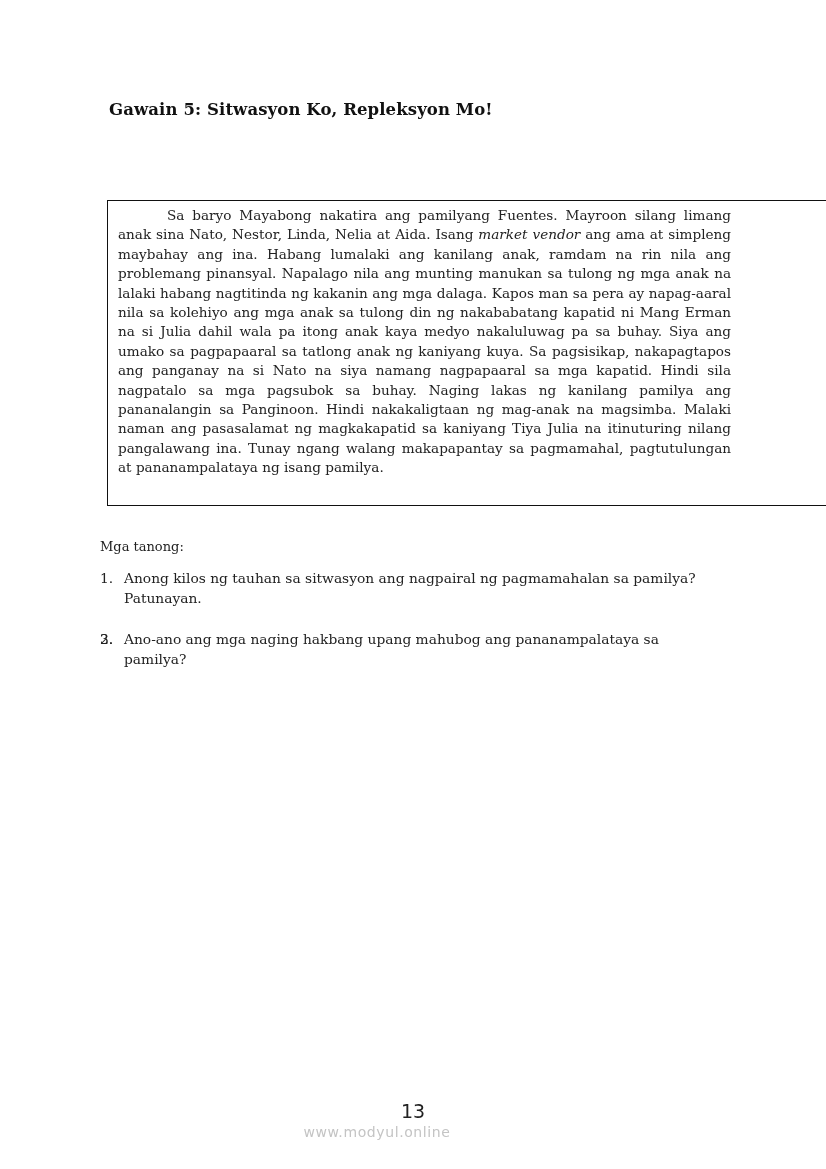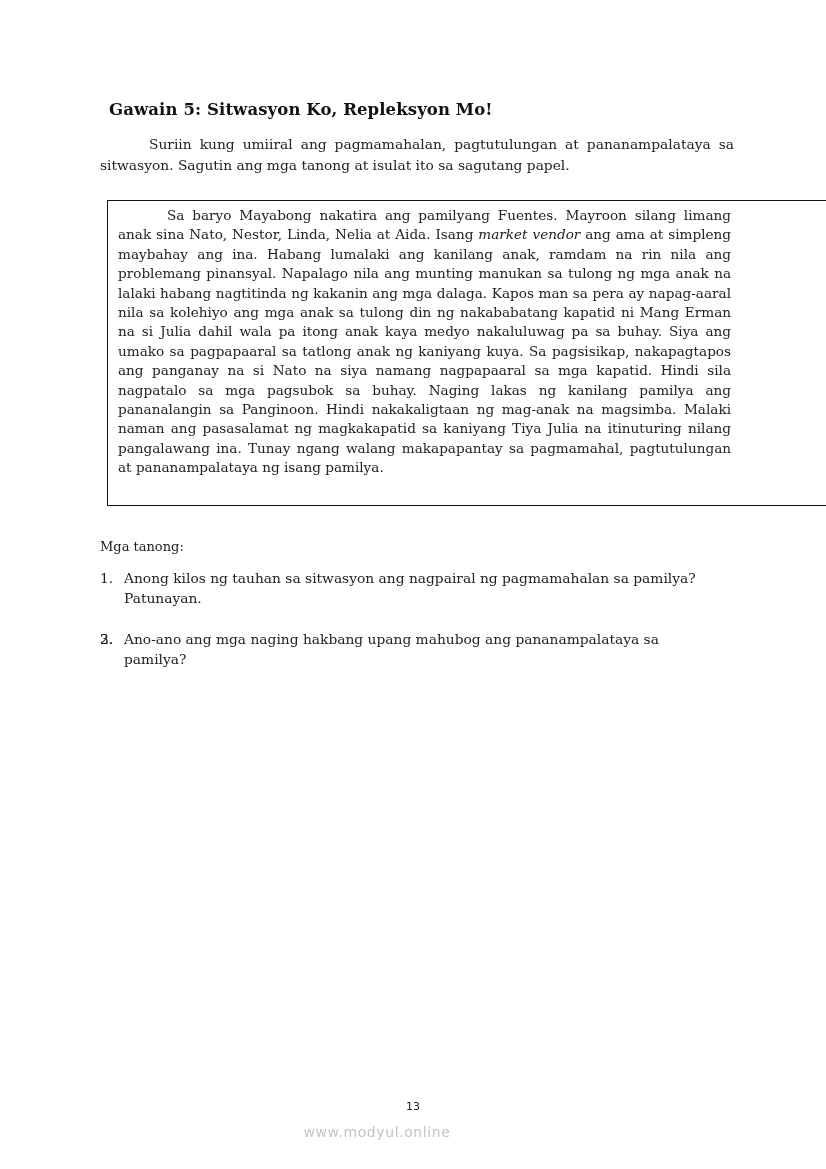--- a/index.html
+++ b/index.html
@@ -98,21 +98,21 @@
     }
     .q-item.q1 { margin-bottom: 21px; }
     .q-item.q2 { margin-bottom: 12px; }
     .page-number {
       position: absolute;
       left: 0;
       width: 826px;
       top: 1100px;
       text-align: center;
       font-family: "DejaVu Sans", sans-serif;
-      font-size: 11px;
+      font-size: 19px;
       color: #222;
     }
     .watermark {
       position: absolute;
       left: 0;
       width: 754px;
       top: 1124px;
       text-align: center;
       font-family: "DejaVu Sans", sans-serif;
       font-size: 14px;
@@ -120,21 +120,20 @@
       color: #c4c4c4;
     }
   </style>
 </head>
 <body>
 
 <div class="page">
 
   <div class="heading">Gawain 5: Sitwasyon Ko, Repleksyon Mo!</div>
 
-  <div class="instructions">Suriin kung umiiral ang pagmamahalan, pagtutulungan at pananampalataya sa sitwasyon. Sagutin ang mga tanong at isulat ito sa sagutang papel.</div>
 
   <div class="story-box">
     <div class="story-text"><span>Sa baryo Mayabong nakatira ang pamilyang Fuentes. Mayroon silang limang anak sina Nato, Nestor, Linda, Nelia at Aida. Isang </span><em>market vendor</em><span> ang ama at simpleng maybahay ang ina. Habang lumalaki ang kanilang anak, ramdam na rin nila ang problemang pinansyal. Napalago nila ang munting manukan sa tulong ng mga anak na lalaki habang nagtitinda ng kakanin ang mga dalaga. Kapos man sa pera ay napag-aaral nila sa kolehiyo ang mga anak sa tulong din ng nakababatang kapatid ni Mang Erman na si Julia dahil wala pa itong anak kaya medyo nakaluluwag pa sa buhay. Siya ang umako sa pagpapaaral sa tatlong anak ng kaniyang kuya. Sa pagsisikap, nakapagtapos ang panganay na si Nato na siya namang nagpapaaral sa mga kapatid. Hindi sila nagpatalo sa mga pagsubok sa buhay. Naging lakas ng kanilang pamilya ang pananalangin sa Panginoon. Hindi nakakaligtaan ng mag-anak na magsimba. Malaki naman ang pasasalamat ng magkakapatid sa kaniyang Tiya Julia na itinuturing nilang pangalawang ina. Tunay ngang walang makapapantay sa pagmamahal, pagtutulungan at pananampalataya ng isang pamilya.</span></div>
   </div>
 
   <div class="questions-label">Mga tanong:</div>
 
   <ol class="q-list">
     <li class="q-item q1">
       <span class="q-num">1.</span>

